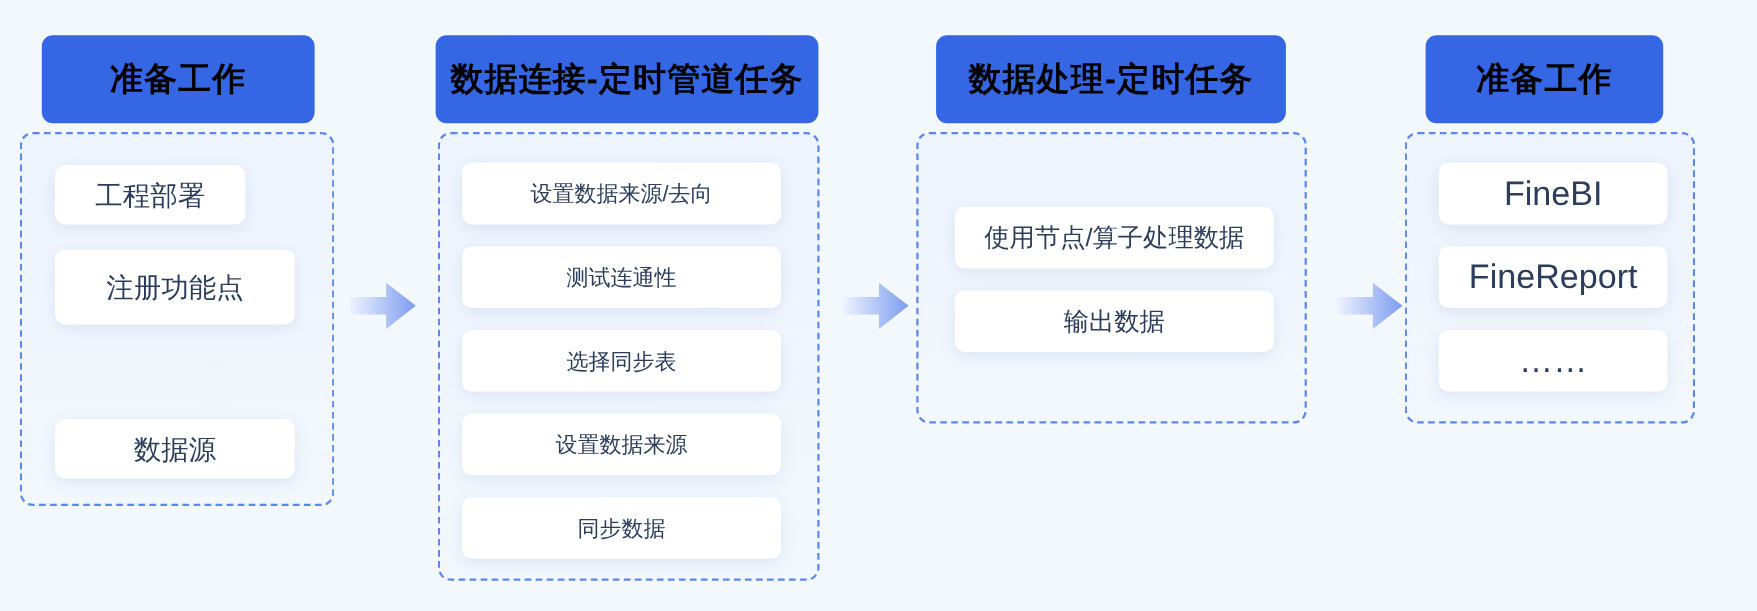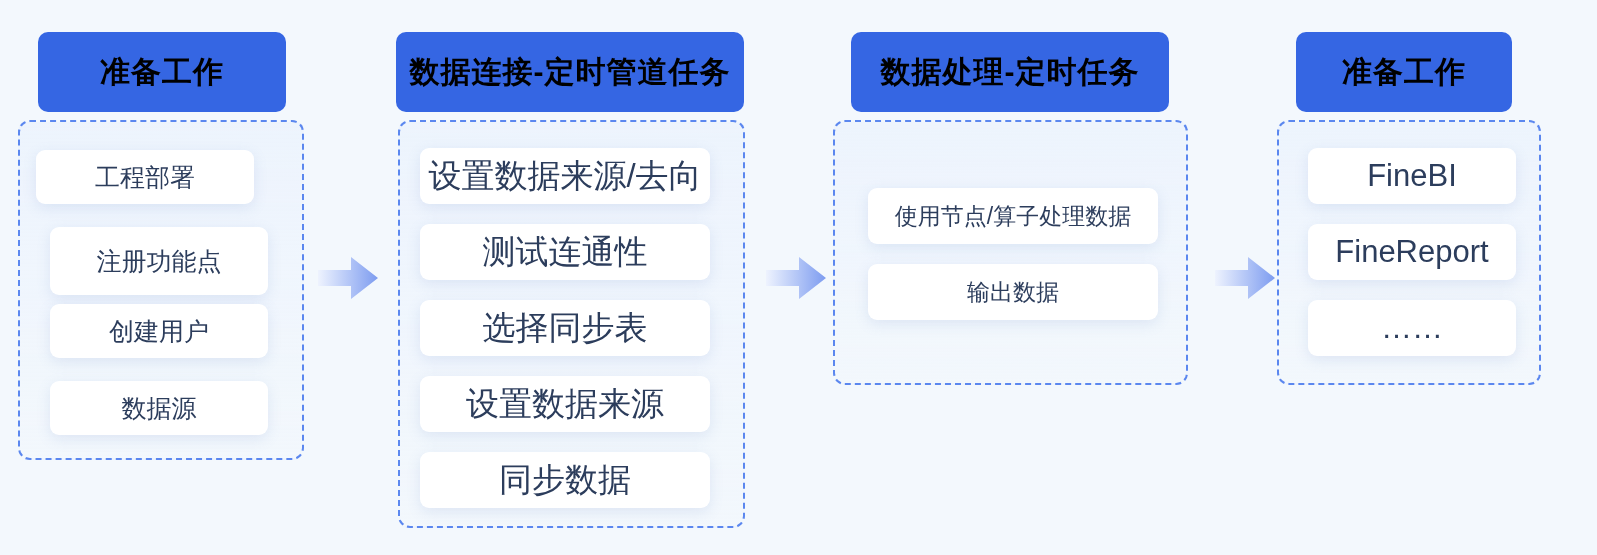--- a/index.html
+++ b/index.html
@@ -60,44 +60,43 @@
     align-items: center;
     justify-content: center;
     color: #2c3d5c;
     box-shadow: 0 4px 14px rgba(110,140,200,0.16);
     box-sizing: border-box;
     white-space: nowrap;
   }
 
   
   .col1 .item-card { font-size: 25px; }
-  .col2 .item-card { font-size: 33px; }
+  .col2 .item-card { font-size: 20px; }
   .col3 .item-card { font-size: 23px; }
   .col4 .item-card { font-size: 31px; }
 
   
   .arrow {
     position: absolute;
     width: 60px;
     height: 46px;
     top: 255px;
   }
   .arrow svg { display: block; width: 60px; height: 46px; }
 </style>
 </head>
 <body>
 
 <div id="flow-root">
 
   <div class="stage col1" style="left:0px;">
     <div class="stage-header" style="left:38px; width:248px;">准备工作</div>
     <div class="stage-body" style="left:18px; top:120px; width:286px; height:340px;">
-      <div class="item-card" style="left:16px; top:28px; width:218px; height:54px;">工程部署</div>
+      <div class="item-card" style="left:30px; top:28px; width:173px; height:54px;">工程部署</div>
       <div class="item-card" style="left:30px; top:105px; width:218px; height:68px;">注册功能点</div>
-      <div class="item-card" style="left:30px; top:182px; width:218px; height:54px;">创建用户</div>
       <div class="item-card" style="left:30px; top:259px; width:218px; height:54px;">数据源</div>
     </div>
   </div>
 
   <div class="arrow" style="left:318px;">
     <svg viewBox="0 0 60 46" xmlns="http://www.w3.org/2000/svg">
       <defs>
         <linearGradient id="ag1" x1="0" y1="0" x2="1" y2="0">
           <stop offset="0%" stop-color="#eef3fe"></stop>
           <stop offset="100%" stop-color="#7d9cf0"></stop>

